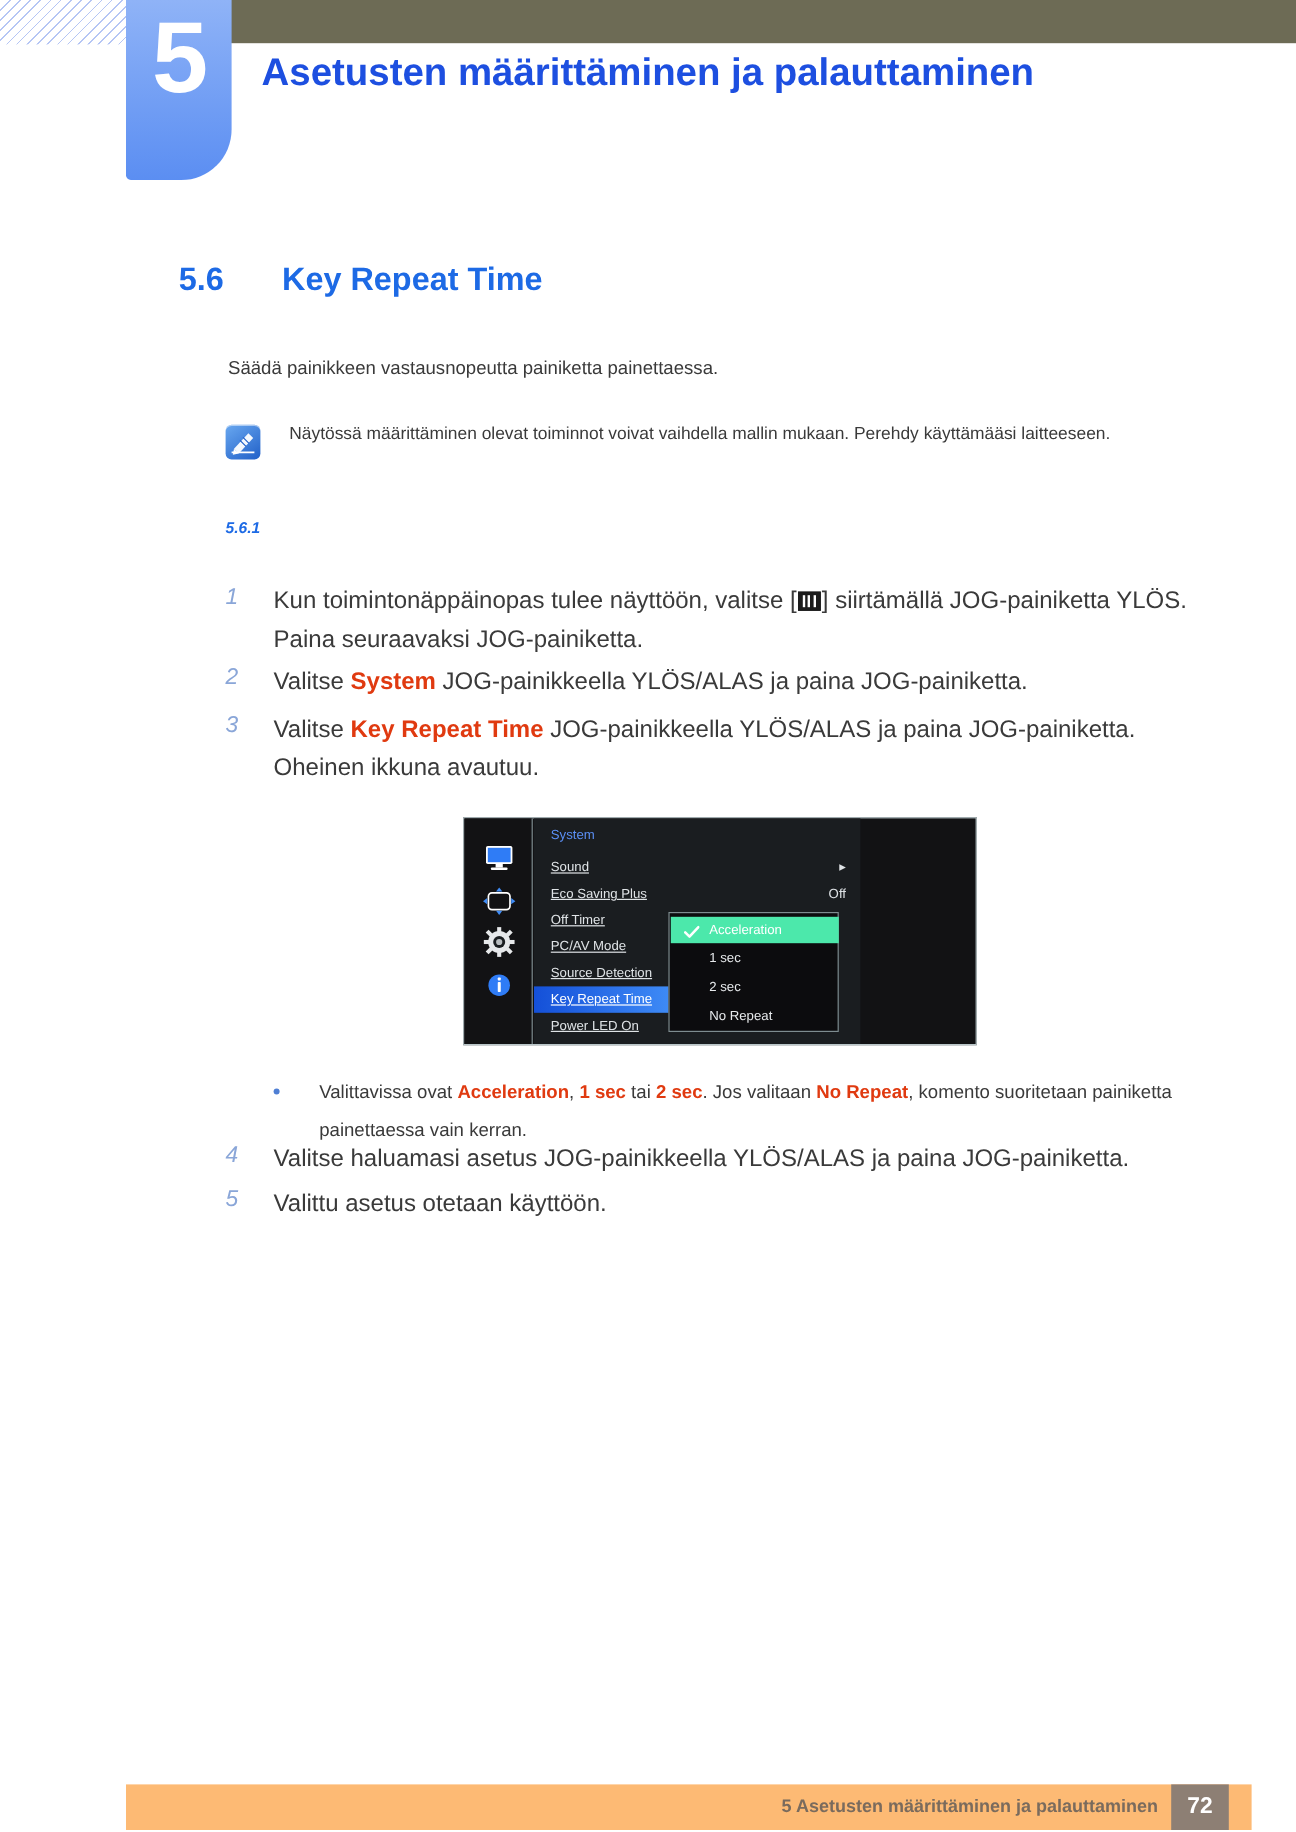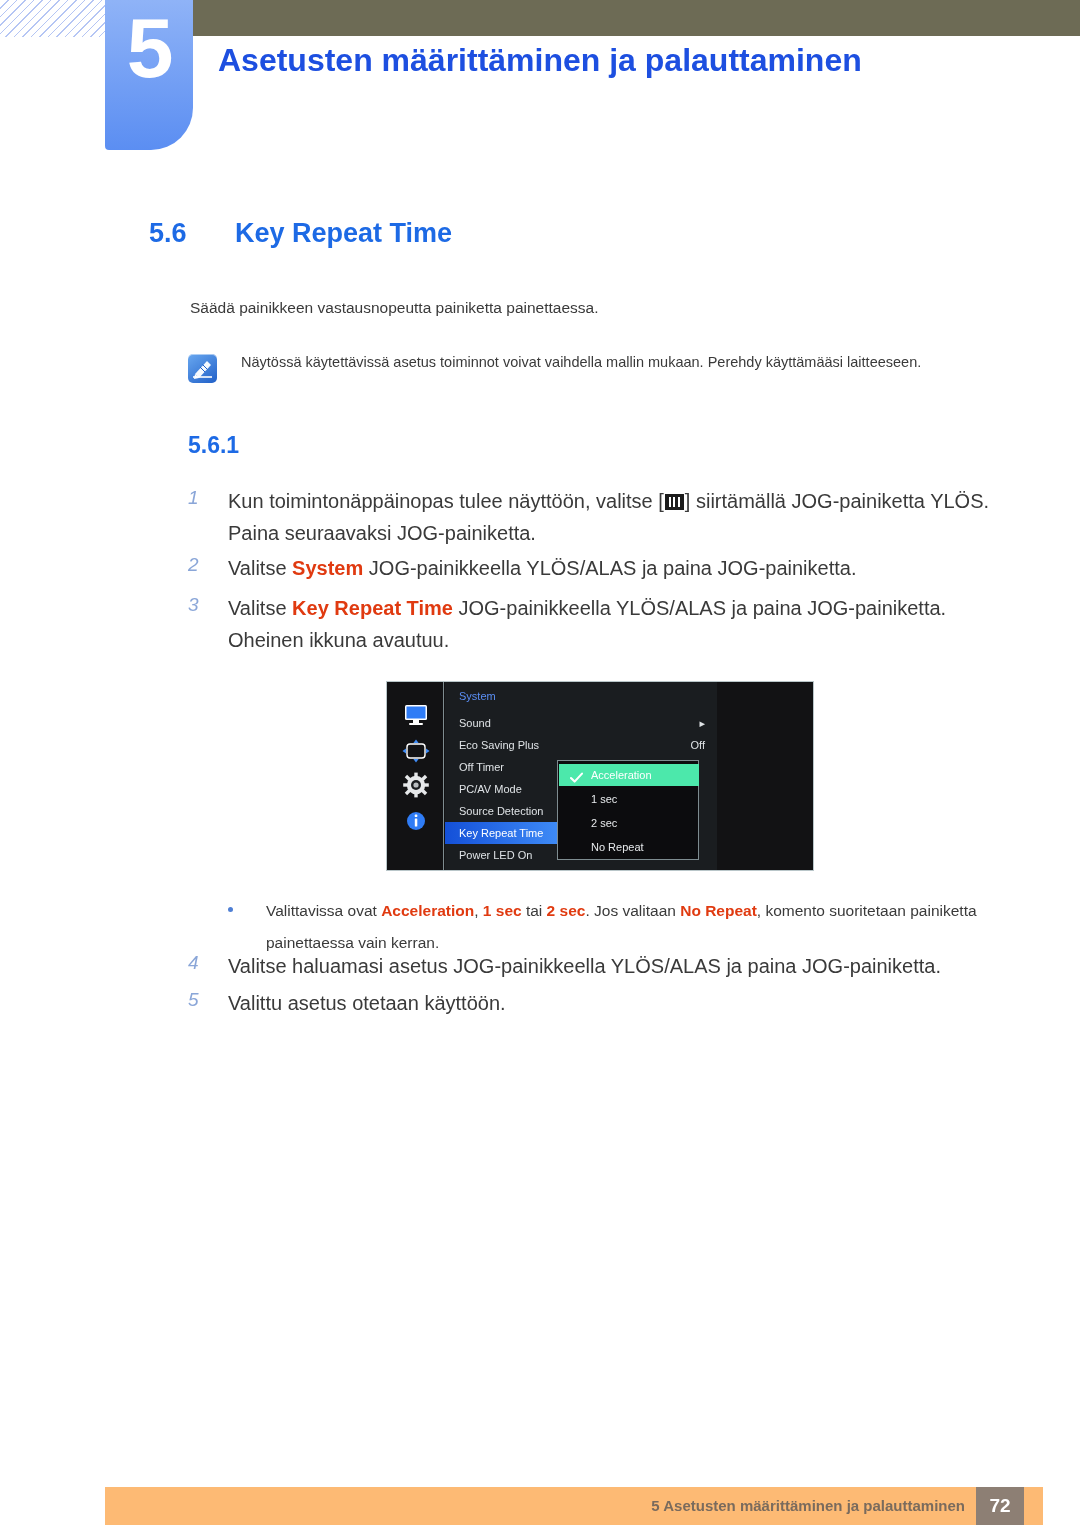--- a/index.html
+++ b/index.html
@@ -87,21 +87,22 @@
     white-space: nowrap;
   }
   #sec-56 {
     left: 105px; top: 58px;
     font-size: 27px;
   }
   #sec-56 .num { width: 86px; display: inline-block; margin-left: 44px; }
 
   #sec-561 {
     left: 188px; top: 272px;
-    font-size: 23px;
+    font-size: 13px;
+    font-style: italic;
   }
   #sec-561 .num { width: 74px; display: inline-block; }
 
   .para {
     position: absolute;
     font-size: 15.5px;
     color: #3a3a3a;
     line-height: 28px;
     white-space: nowrap;
   }
@@ -246,21 +247,21 @@
   }
   .osd-row {
     position: absolute;
     left: 0;
     width: 272px;
     height: 22px;
     line-height: 22px;
     font-size: 11px;
     color: #dfe3e6;
   }
-  .osd-row .lbl { position: absolute; left: 14px; }
+  .osd-row .lbl { position: absolute; left: 14px; text-decoration: underline; }
   .osd-row .val { position: absolute; right: 12px; color: #dfe3e6; }
   .osd-row.sel {
     background: linear-gradient(90deg, #1450d8 0%, #3f8cf7 70%, #1450d8 100%);
     width: 165px;
   }
   .osd-row.sel .lbl { color: #ffffff; }
 
   #osd-desc {
     position: absolute;
     left: 331px; top: 0;
@@ -361,21 +362,21 @@
 
   <div id="note">
     <div id="note-icon">
       <svg width="29" height="29" viewBox="0 0 29 29">
         <path d="M7 20 L19 7 L23 11 L11 24 Z" fill="#ffffff" opacity="0.95"></path>
         <path d="M7 20 L11 24 L6 25 Z" fill="#ffffff"></path>
         <path d="M5 23 L24 23" stroke="#ffffff" stroke-width="1.6" fill="none"></path>
         <path d="M12 13 L17 18 M14.5 10.5 L19.5 15.5" stroke="#2160c8" stroke-width="1" fill="none"></path>
       </svg>
     </div>
-    <div id="note-text">Näytössä käytettävissä asetus toiminnot voivat vaihdella mallin mukaan. Perehdy käyttämääsi laitteeseen.</div>
+    <div id="note-text">Näytössä määrittäminen olevat toiminnot voivat vaihdella mallin mukaan. Perehdy käyttämääsi laitteeseen.</div>
   </div>
 
   <div class="sec-head" id="sec-561">
     <span class="num">5.6.1</span>
   </div>
 
   <div class="step" id="step-1">
     <div class="step-num">1</div>
     <div class="step-body">
       <span>Kun toimintonäppäinopas tulee näyttöön, valitse [</span><span class="jog-glyph"><i></i><i></i><i></i></span><span>] siirtämällä JOG-painiketta YLÖS.</span><br>

